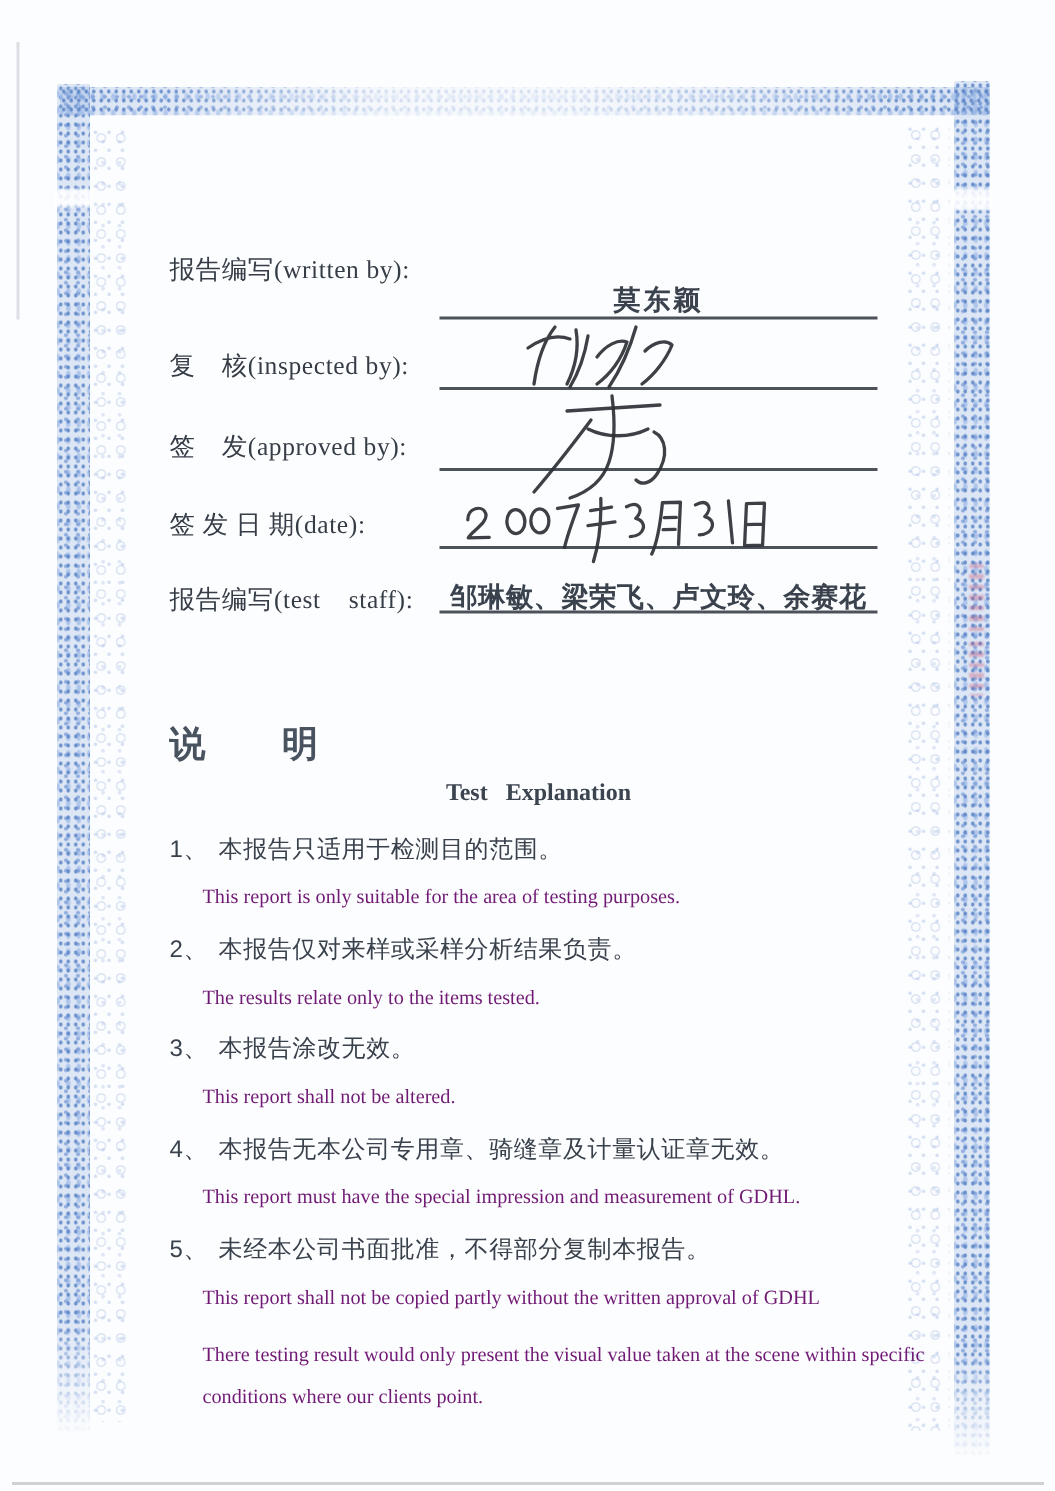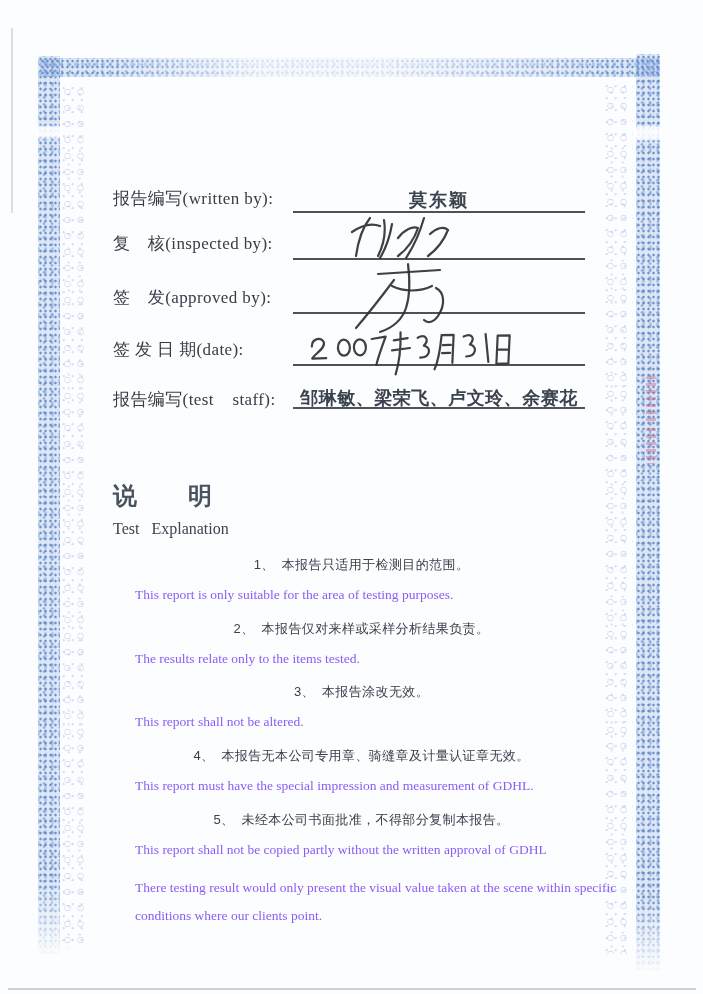--- a/index.html
+++ b/index.html
@@ -61,27 +61,27 @@
   .sig-value{position:absolute;left:293px;width:292px;text-align:center;color:#3a424d;
     font-weight:600;font-family:"Liberation Sans",sans-serif;}
   .v1{top:188px;font-size:18px;letter-spacing:2px;}
   .v5{top:386px;font-size:18px;letter-spacing:0.5px;}
   .sig-svg{position:absolute;}
   .sig-svg path{fill:none;stroke:#2c3035;stroke-width:2.2;stroke-linecap:round;stroke-linejoin:round;opacity:.92;}
 
   
   .exp-title{position:absolute;left:113px;top:480px;width:492px;text-align:left;
     font-size:24px;font-weight:bold;color:#49525f;white-space:pre-wrap;letter-spacing:1px;}
-  .exp-subtitle{position:absolute;left:113px;top:520px;width:492px;
-    font-size:16px;font-weight:normal;color:#3c4450;white-space:pre-wrap;}
+  .exp-subtitle{position:absolute;left:113px;top:520px;width:492px;text-align:center;
+    font-size:16px;font-weight:bold;color:#3c4450;white-space:pre-wrap;}
   .exp-list{position:absolute;left:113px;top:556px;width:497px;}
-  .item-zh{font-size:13px;color:#39414c;letter-spacing:0.4px;margin:0 0 7px 0;
-    font-family:"Liberation Sans",sans-serif;text-align:center;}
+  .item-zh{font-size:16px;color:#39414c;letter-spacing:0.4px;margin:0 0 7px 0;
+    font-family:"Liberation Sans",sans-serif;}
   .item-zh .num{margin-right:7px;}
-  .item-en{font-size:13.5px;color:#8b5cf6;margin:0 0 11px 22px;line-height:2.05;width:500px;}
+  .item-en{font-size:13.5px;color:#701a75;margin:0 0 11px 22px;line-height:2.05;width:500px;}
 </style>
 </head>
 <body>
 
 <div class="page">
 
   <div class="band band-left"></div>
   <div class="band band-right"></div>
   <div class="band band-top"></div>
   <div class="band-top-fade"></div>
@@ -89,21 +89,21 @@
   <div class="ornament orn-right"></div>
   <div class="band-gap gap1"></div>
   <div class="band-gap gap2"></div>
   <div class="band-fade-bottom fade-l"></div>
   <div class="band-fade-bottom fade-r"></div>
   <div class="bleed bleed1"></div>
   <div class="bleed bleed2"></div>
   <div class="scanline-left"></div>
   <div class="scanline-bottom"></div>
 
-  <div class="sig-label" style="top:187px">报告编写(written by):</div>
+  <div class="sig-label" style="top:168px">报告编写(written by):</div>
   <div class="sig-line" style="top:211px"></div>
   <div class="sig-value v1">莫东颖</div>
 
   <div class="sig-label" style="top:232px">复　核(inspected by):</div>
   <div class="sig-line" style="top:258px"></div>
   <svg class="sig-svg" style="left:342px;top:212px" width="120" height="50" viewBox="0 0 120 50">
     <path d="M14 44 C16 30 20 16 28 6 M10 20 C20 13 30 11 38 14"></path>
     <path d="M42 8 C44 20 42 32 36 44 M50 12 C48 24 44 36 38 46"></path>
     <path d="M56 26 C62 18 70 14 76 16 C72 28 64 38 56 44"></path>
     <path d="M82 6 C78 20 72 34 64 46 M88 22 C94 16 102 14 106 18 C102 28 94 38 86 44"></path>

